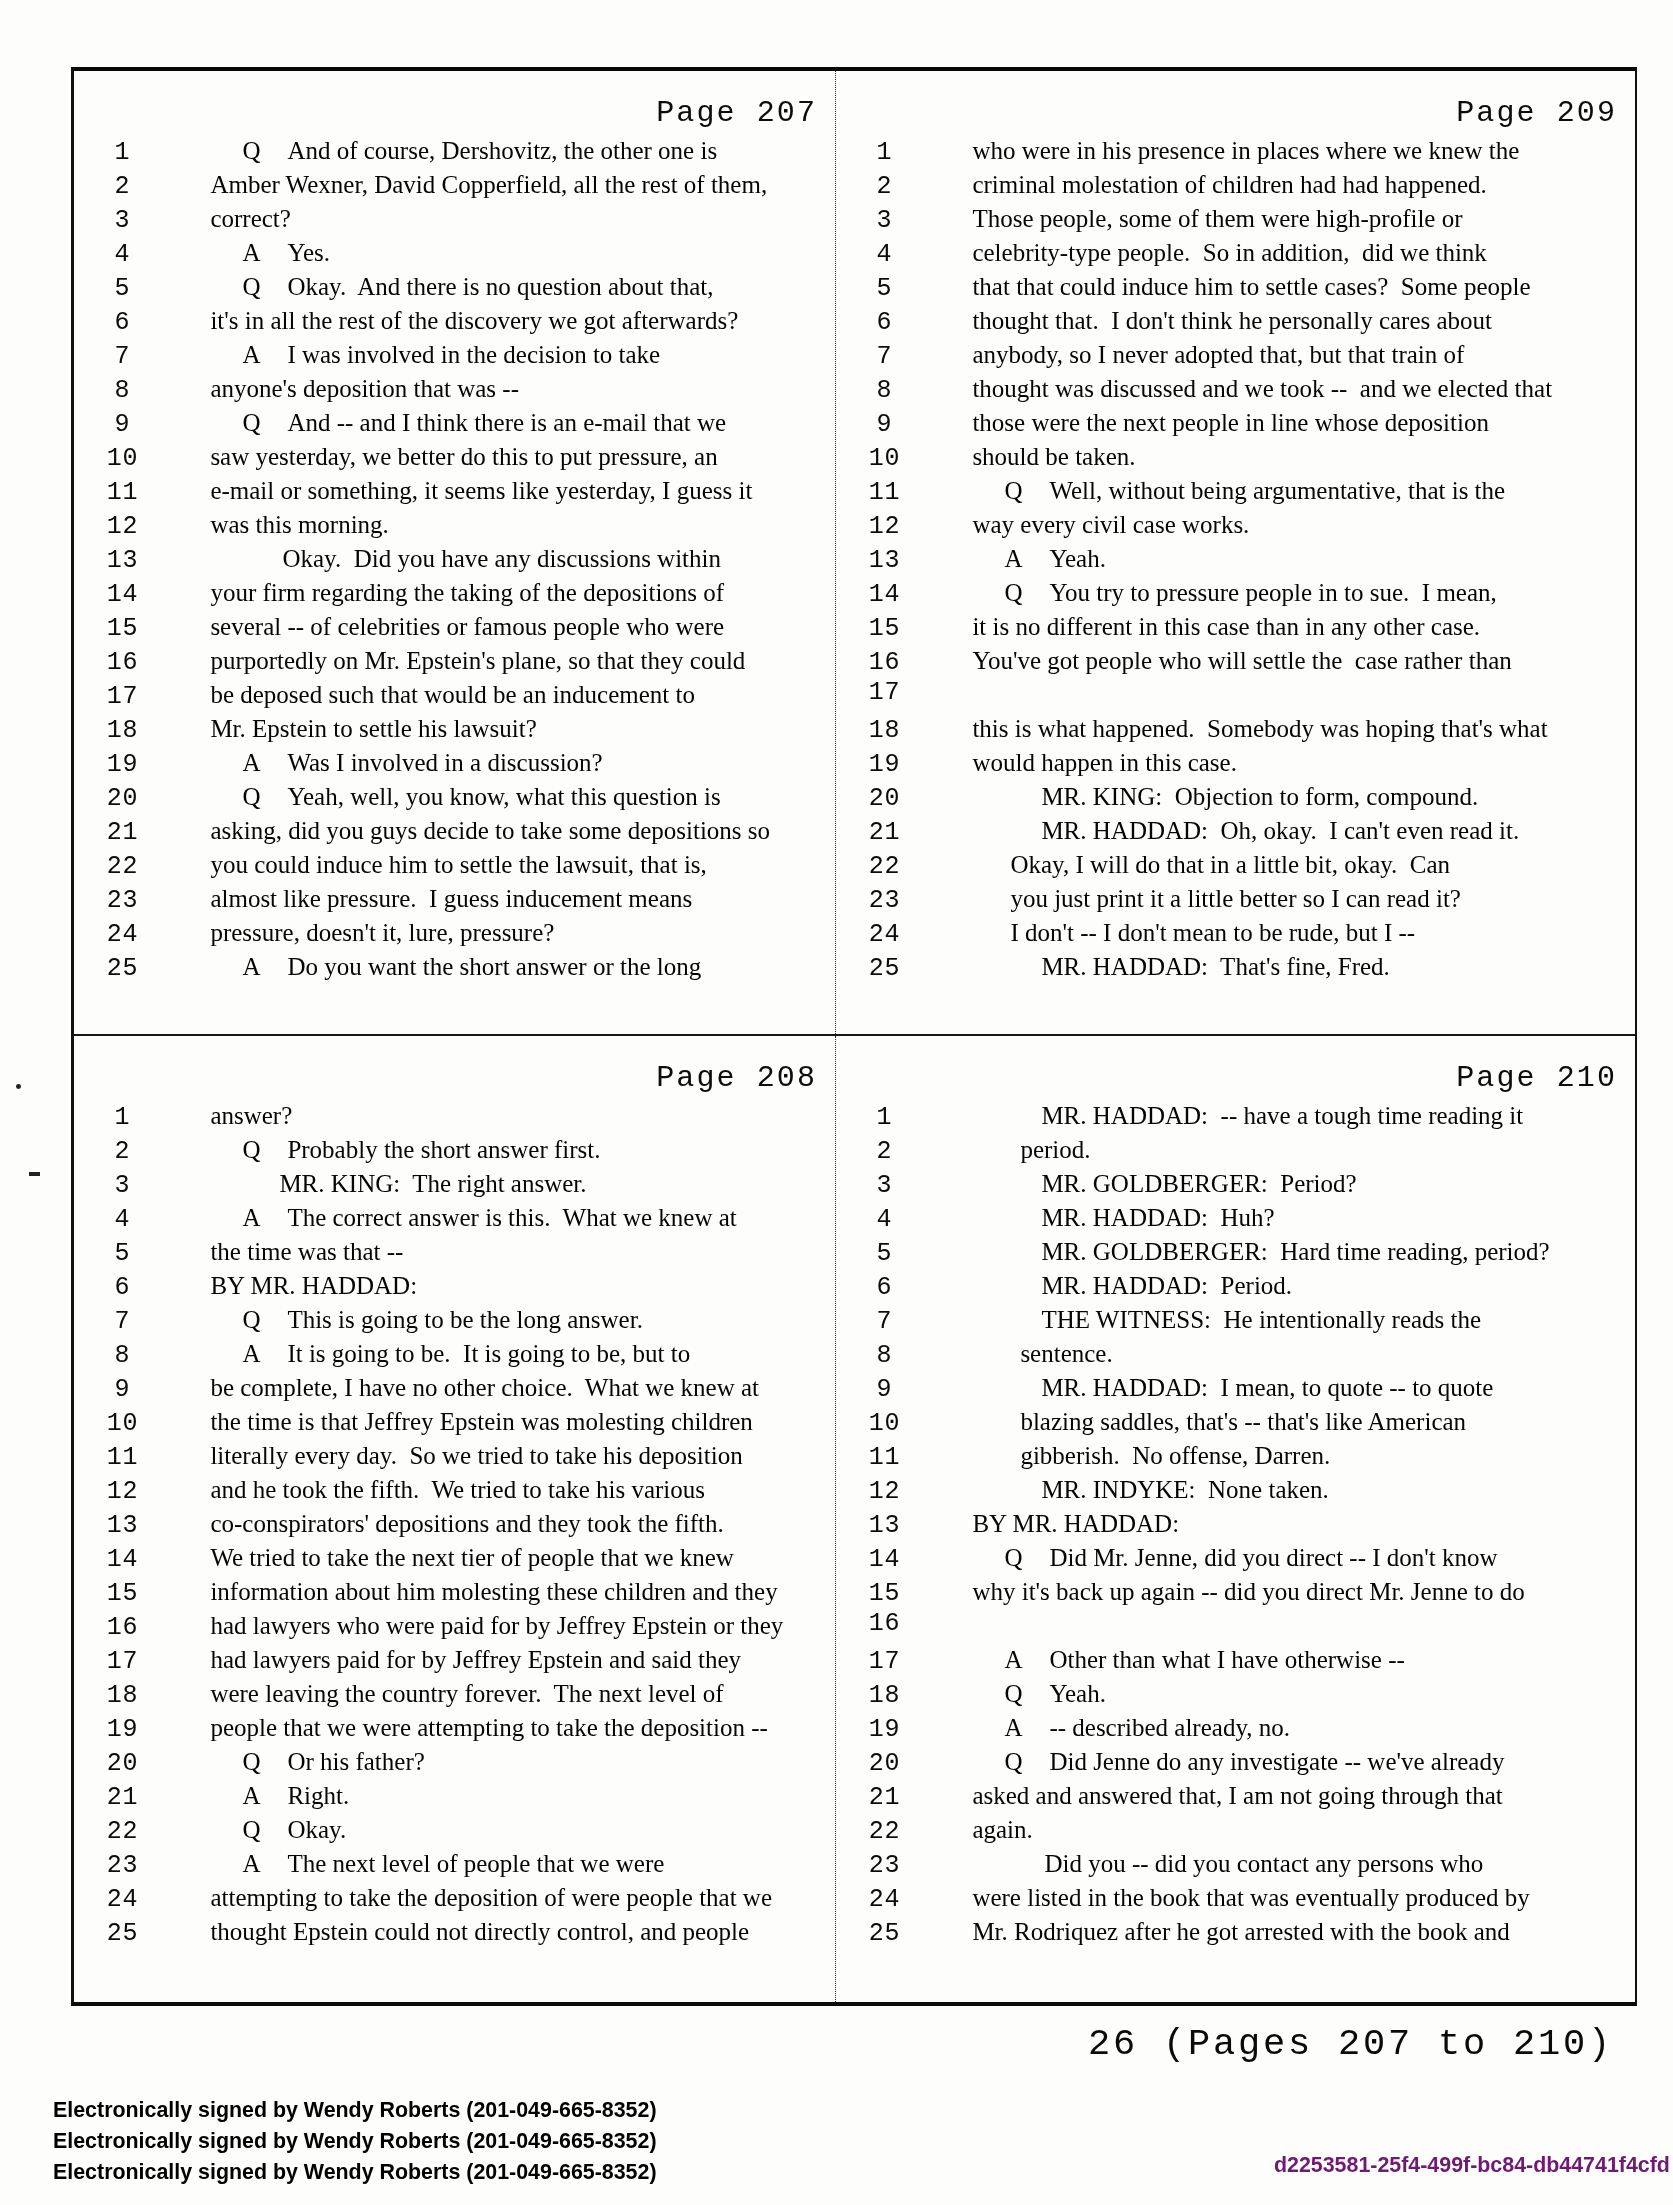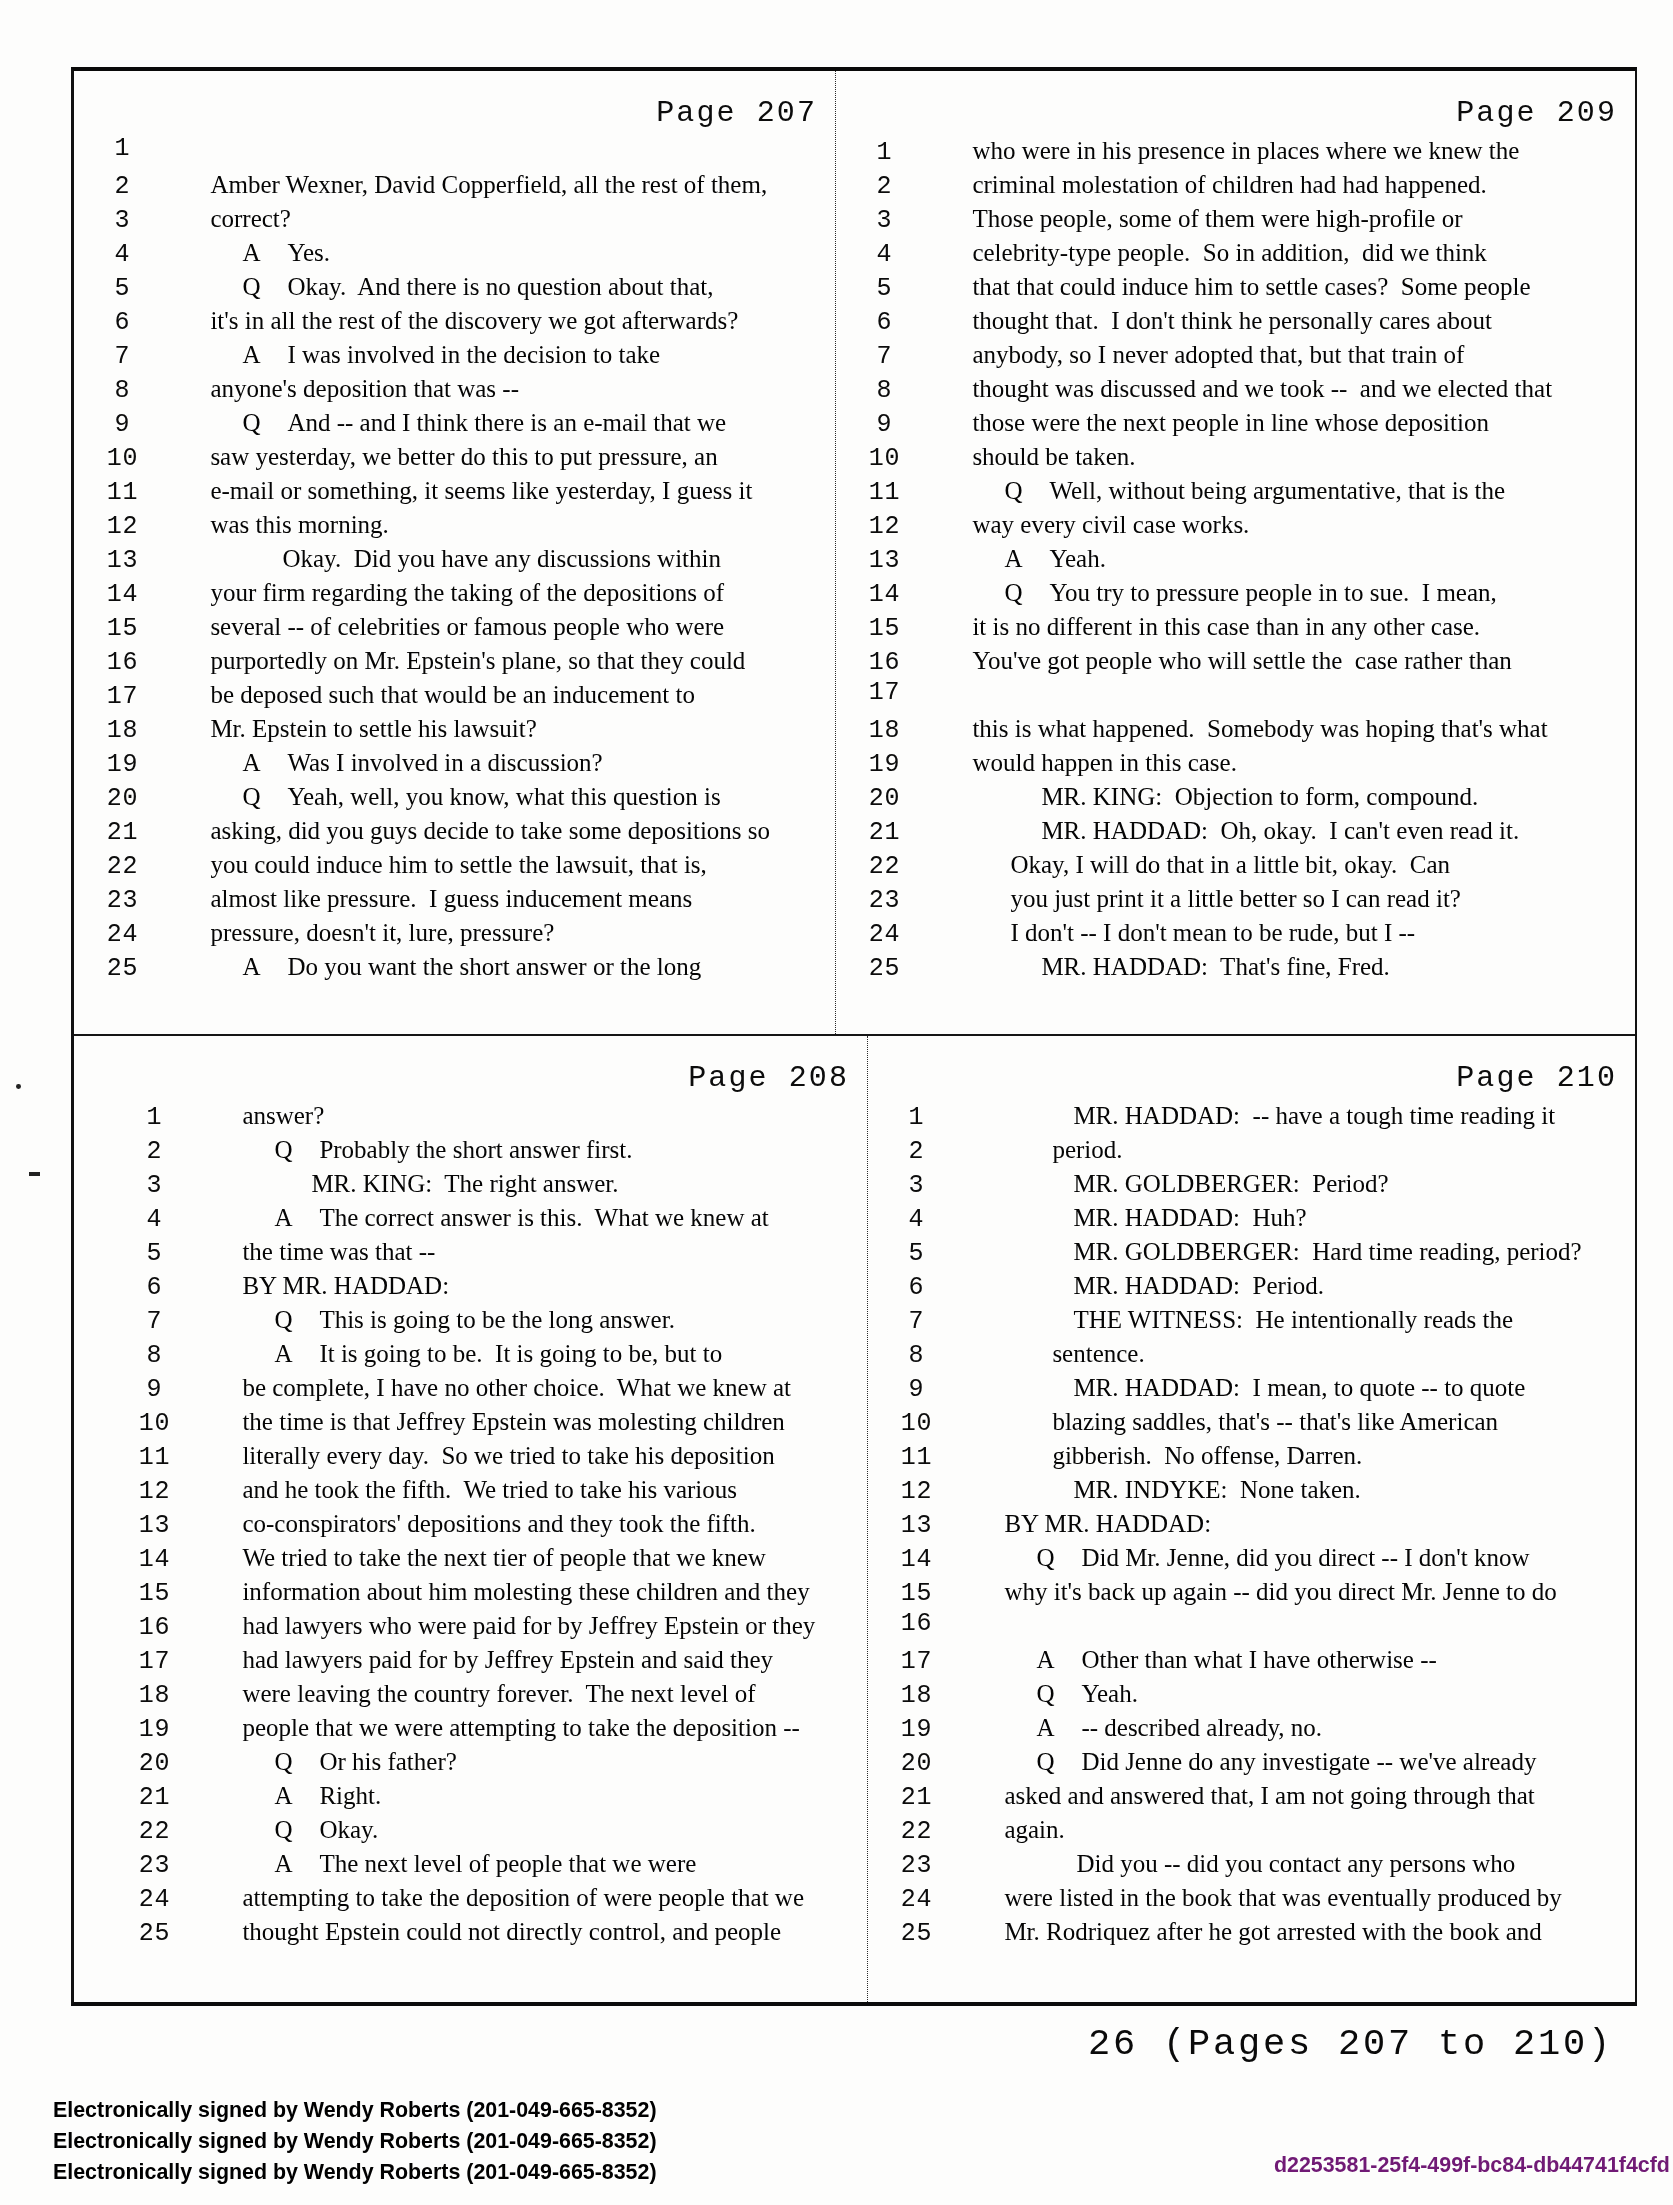--- a/index.html
+++ b/index.html
@@ -31,21 +31,21 @@
     border-right: 2.8px solid #111;
     display: flex;
     flex-direction: column;
   }
   .t-half {
     display: flex;
     flex-direction: row;
     box-sizing: border-box;
   }
   .t-half.top { height: 965px; border-bottom: 2.1px solid #151515; }
-  .t-half.bottom { flex: 1; padding-left: 32px; }
+  .t-half.bottom { flex: 1; }
   .t-col {
     box-sizing: border-box;
     overflow: hidden;
   }
   .t-col.left { width: 762px; border-right: 1.4px dotted #2a2a2a; }
   .t-col.right { flex: 1; }
   .page-head {
     height: 63px;
     box-sizing: border-box;
     padding-top: 25px;
@@ -133,21 +133,21 @@
 </head>
 <body>
 
 <div class="sheet">
 
   <div class="t-box">
     <div class="t-half top">
       <div class="t-col left">
           <div class="page-head">Page 207</div>
           <div class="t-rows">
-            <div class="t-row"><span class="t-num">1</span></div>
+            <div class="t-row"><span class="t-num">1</span><span class="t-body style-qa"><span class="t-label">Q</span><span class="t-text">And of course, Dershovitz, the other one is</span></span></div>
             <div class="t-row"><span class="t-num">2</span><span class="t-body style-cont"><span class="t-text">Amber Wexner, David Copperfield, all the rest of them,</span></span></div>
             <div class="t-row"><span class="t-num">3</span><span class="t-body style-cont"><span class="t-text">correct?</span></span></div>
             <div class="t-row"><span class="t-num">4</span><span class="t-body style-qa"><span class="t-label">A</span><span class="t-text">Yes.</span></span></div>
             <div class="t-row"><span class="t-num">5</span><span class="t-body style-qa"><span class="t-label">Q</span><span class="t-text">Okay.  And there is no question about that,</span></span></div>
             <div class="t-row"><span class="t-num">6</span><span class="t-body style-cont"><span class="t-text">it's in all the rest of the discovery we got afterwards?</span></span></div>
             <div class="t-row"><span class="t-num">7</span><span class="t-body style-qa"><span class="t-label">A</span><span class="t-text">I was involved in the decision to take</span></span></div>
             <div class="t-row"><span class="t-num">8</span><span class="t-body style-cont"><span class="t-text">anyone's deposition that was --</span></span></div>
             <div class="t-row"><span class="t-num">9</span><span class="t-body style-qa"><span class="t-label">Q</span><span class="t-text">And -- and I think there is an e-mail that we</span></span></div>
             <div class="t-row"><span class="t-num">10</span><span class="t-body style-cont"><span class="t-text">saw yesterday, we better do this to put pressure, an</span></span></div>
             <div class="t-row"><span class="t-num">11</span><span class="t-body style-cont"><span class="t-text">e-mail or something, it seems like yesterday, I guess it</span></span></div>

